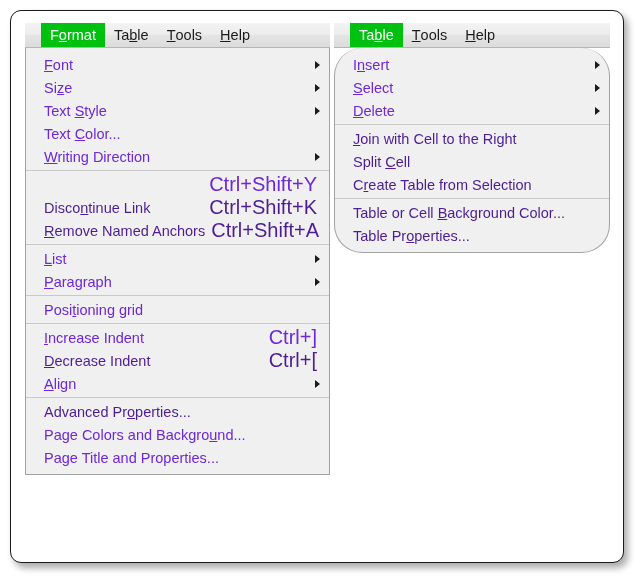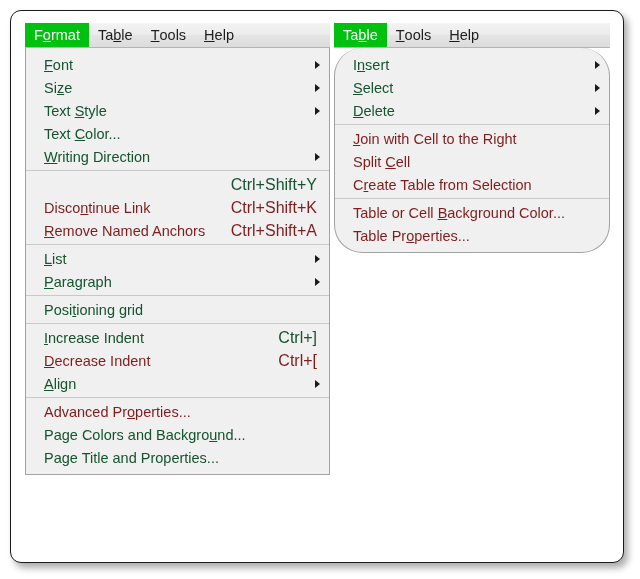--- a/index.html
+++ b/index.html
@@ -51,20 +51,21 @@
     align-items: center;
     padding: 0 9px;
     font-size: 14.5px;
     color: #1c1c1c;
     white-space: nowrap;
     line-height: 1;
   }
   .menubar-item.active {
     background: #00c010;
     color: #ffffff;
+    margin-left: 16px;
   }
 
   
   .dropdown {
     background: #f0f0f0;
     border: 1px solid #a2a2a2;
     border-top: none;
     box-sizing: border-box;
     padding: 3px 0 3px 0;
   }
@@ -78,30 +79,30 @@
     border-top: 1px solid #c8c8c8;
   }
 
   .mi {
     position: relative;
     display: flex;
     align-items: center;
     height: 23px;
     padding: 0 8px 0 18px;
     font-size: 14.5px;
-    color: #14532d;
+    color: #6d28d9;
     white-space: nowrap;
     box-sizing: border-box;
   }
-  .mi.disabled { color: #7f1d1d; }
+  .mi.disabled { color: #4c1d95; }
   .mi .label { flex: 0 0 auto; }
   .mi .spacer { flex: 1 1 auto; min-width: 6px; }
   .mi .accel {
     flex: 0 0 auto;
-    font-size: 16px;
+    font-size: 20px;
     padding-right: 4px;
   }
   .mi .arrow {
     position: absolute;
     right: 9px;
     top: 50%;
     margin-top: -4px;
     width: 0; height: 0;
     border-left: 5px solid #1b1b1b;
     border-top: 4px solid transparent;

